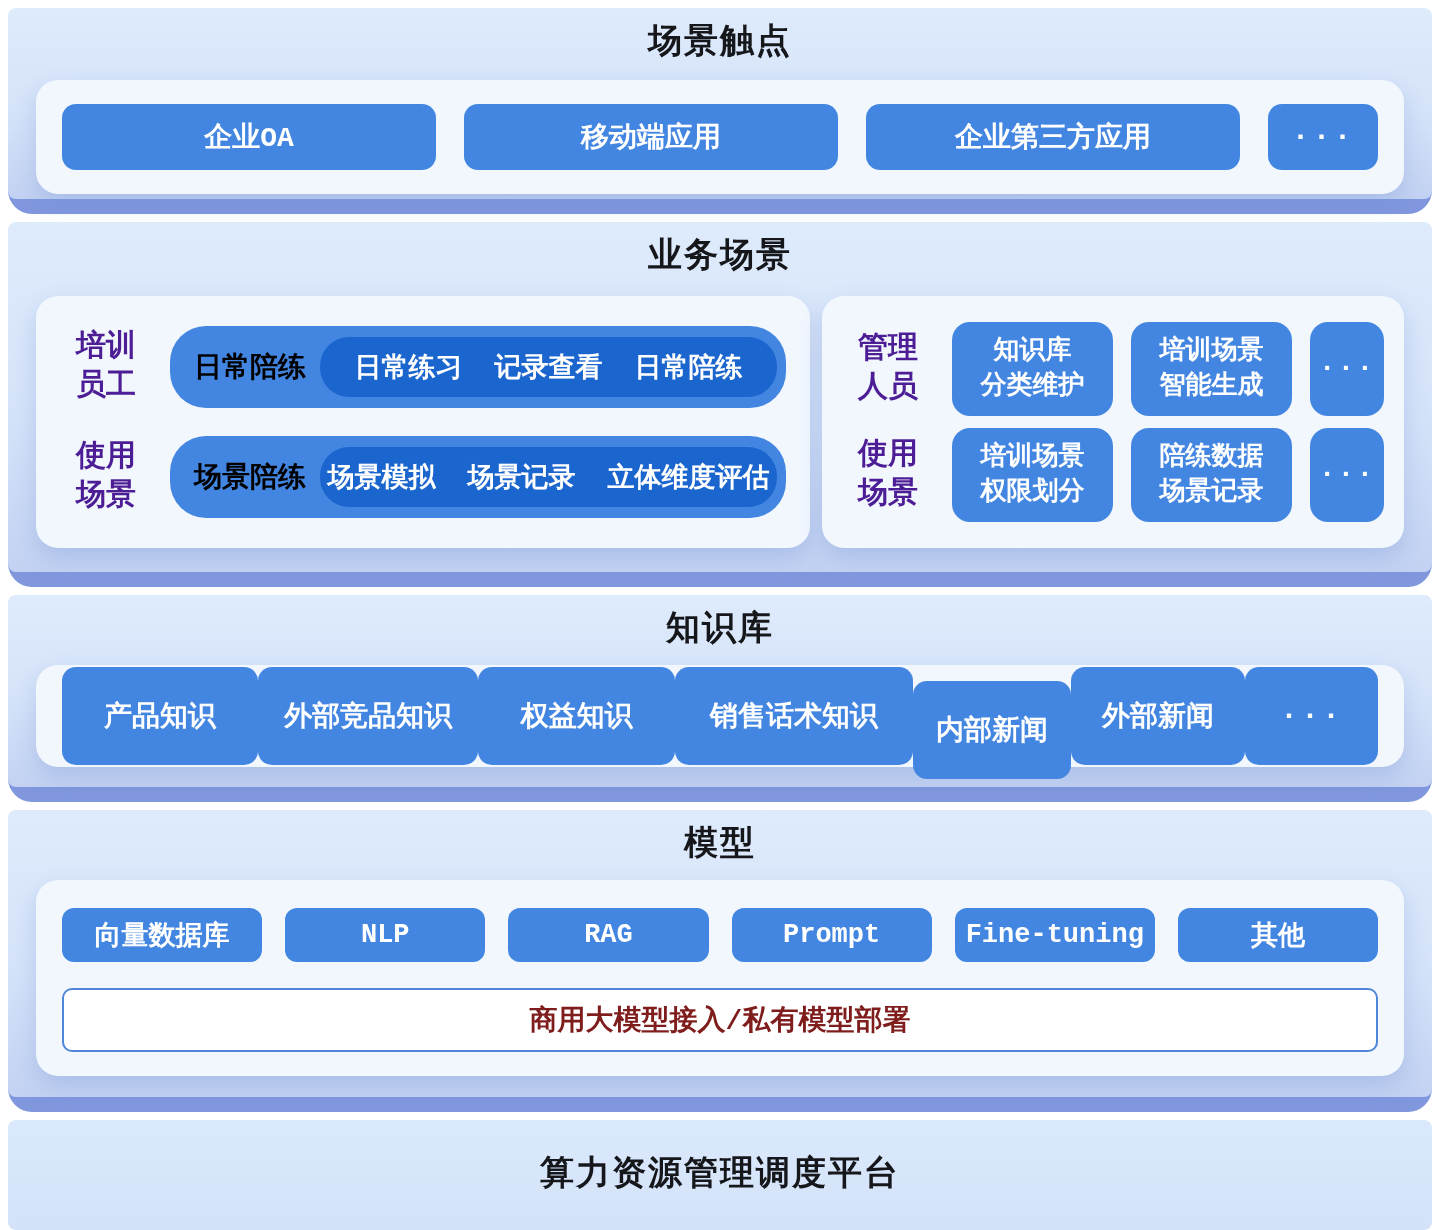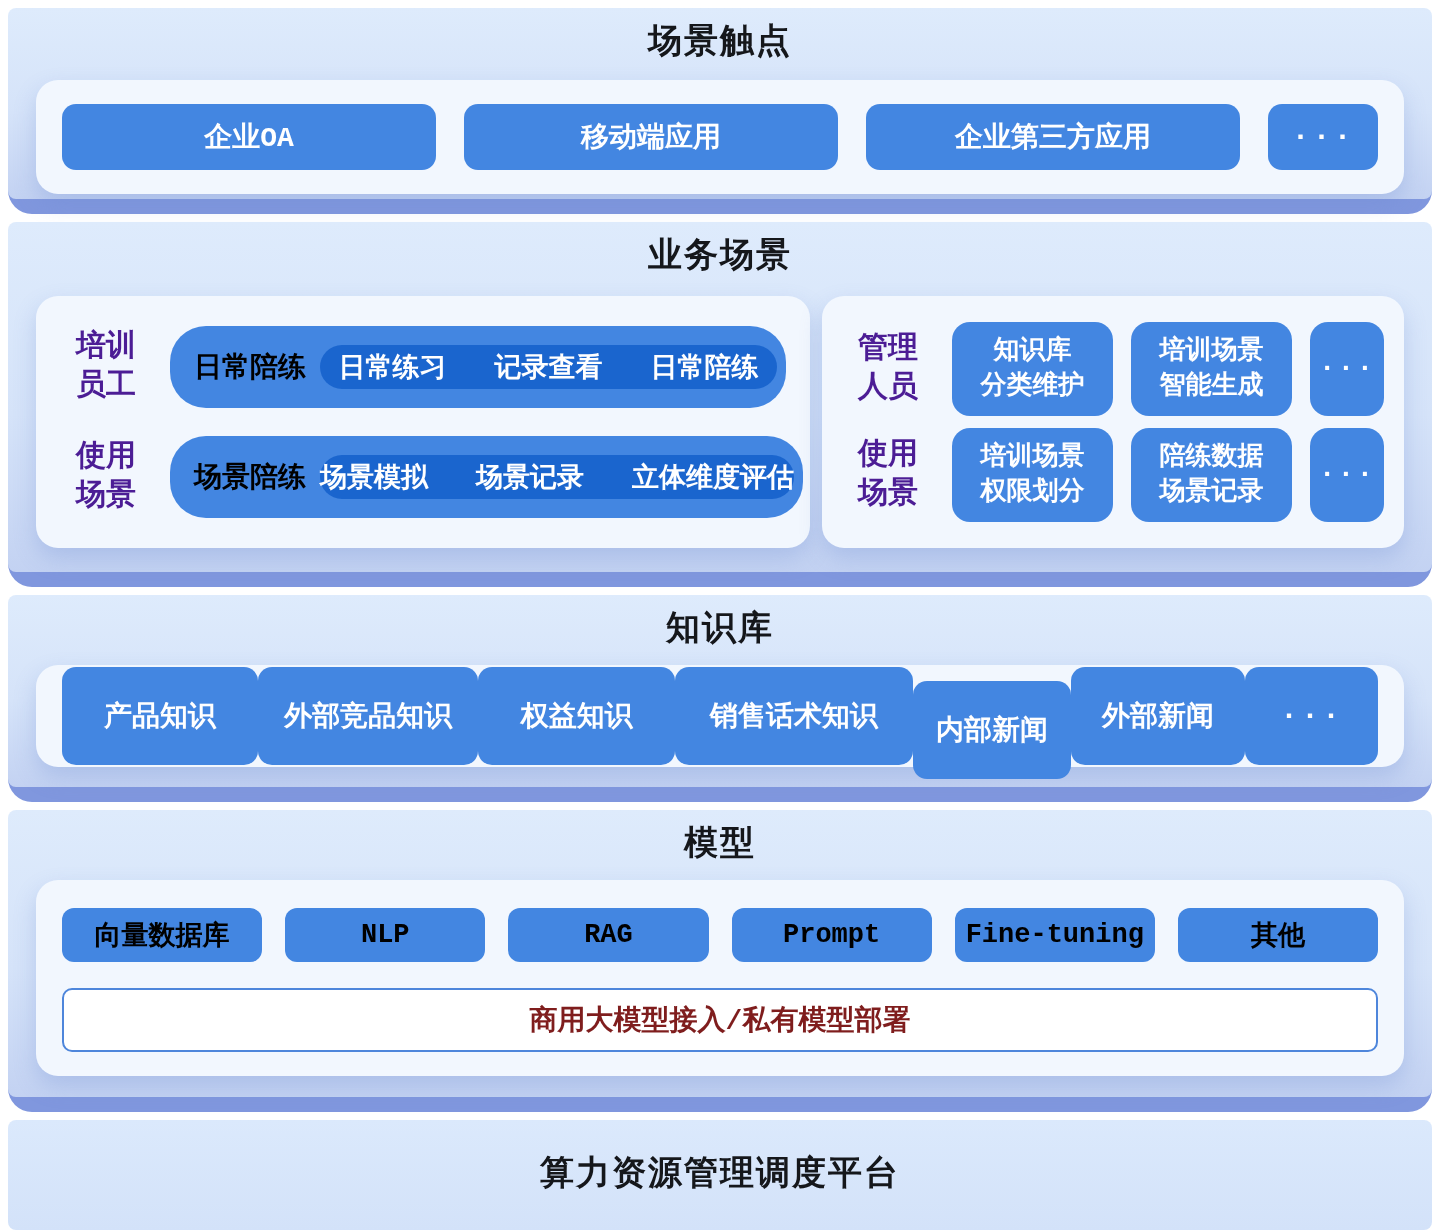--- a/index.html
+++ b/index.html
@@ -45,42 +45,42 @@
     display:flex;flex-direction:column;justify-content:space-between;}
   .panel.pright{flex:1;height:252px;padding:26px 20px;
     display:flex;flex-direction:column;justify-content:space-between;}
   .brow{display:flex;align-items:center;gap:18px;}
   .blabel{width:92px;flex:0 0 92px;color:#4c1d95;font-size:30px;font-weight:700;
     text-align:center;line-height:1.3;}
   .blabel span{display:block;}
   .pill-outer{flex:1;height:82px;background:#4386E1;border-radius:36px;
     display:flex;align-items:center;gap:14px;padding:0 9px 0 24px;box-sizing:border-box;}
   .pill-label{color:#000000;font-size:28px;font-weight:700;white-space:nowrap;}
-  .pill-inner{flex:1;height:44px;background:#1A65CE;border-radius:29px;
-    display:flex;align-items:center;justify-content:center;gap:48px;
+  .pill-inner{flex:1;height:60px;background:#1A65CE;border-radius:29px;
+    display:flex;align-items:center;justify-content:center;gap:32px;
     color:#fff;font-size:27px;font-weight:700;white-space:nowrap;}
   .btn2{flex:1;height:94px;background:#4386E1;border-radius:18px;color:#fff;
     display:flex;flex-direction:column;align-items:center;justify-content:center;
     font-size:26px;font-weight:700;line-height:1.35;text-align:center;white-space:nowrap;}
   .more-sq{flex:0 0 74px;height:94px;background:#4386E1;border-radius:18px;color:#fff;
     display:flex;align-items:center;justify-content:center;font-size:28px;
     font-weight:700;letter-spacing:2px;}
   
   .band.l3{height:192px;}
   .l3 .panel{margin:14px 28px 0;height:102px;display:flex;align-items:center;
     justify-content:space-between;padding:0 26px;}
   .l3 .chip{padding:16px;}
   .l3 .c1{width:185px;} .l3 .c2{width:212px;} .l3 .c3{width:186px;}
   .l3 .c4{width:232px;} .l3 .c5{width:142px;margin-top:29px;} .l3 .c6{width:160px;}
   .l3 .chip.more{width:114px;}
   
   .band.l4{height:287px;}
   .l4 .panel{margin:14px 28px 0;height:196px;padding:28px 26px;}
   .model-row{display:flex;gap:23px;}
-  .mchip{flex:1;height:54px;background:#4386E1;border-radius:12px;color:#000000;
+  .mchip{flex:1;height:54px;background:#4386E1;border-radius:12px;color:#ffffff;
     font-size:27px;font-weight:600;display:flex;align-items:center;justify-content:center;
     white-space:nowrap;}
   .model-bar{margin-top:26px;height:64px;background:#ffffff;border:2px solid #4E86DB;
     border-radius:10px;display:flex;align-items:center;justify-content:center;
     font-size:28px;font-weight:700;color:#7f1d1d;box-sizing:border-box;}
   
   .band.l5{height:110px;display:flex;align-items:center;justify-content:center;
     background:linear-gradient(180deg,#DBE9FC 0%,#D3E2F9 100%);}
   .band.l5 .band-title{padding-top:0;}
 </style>

